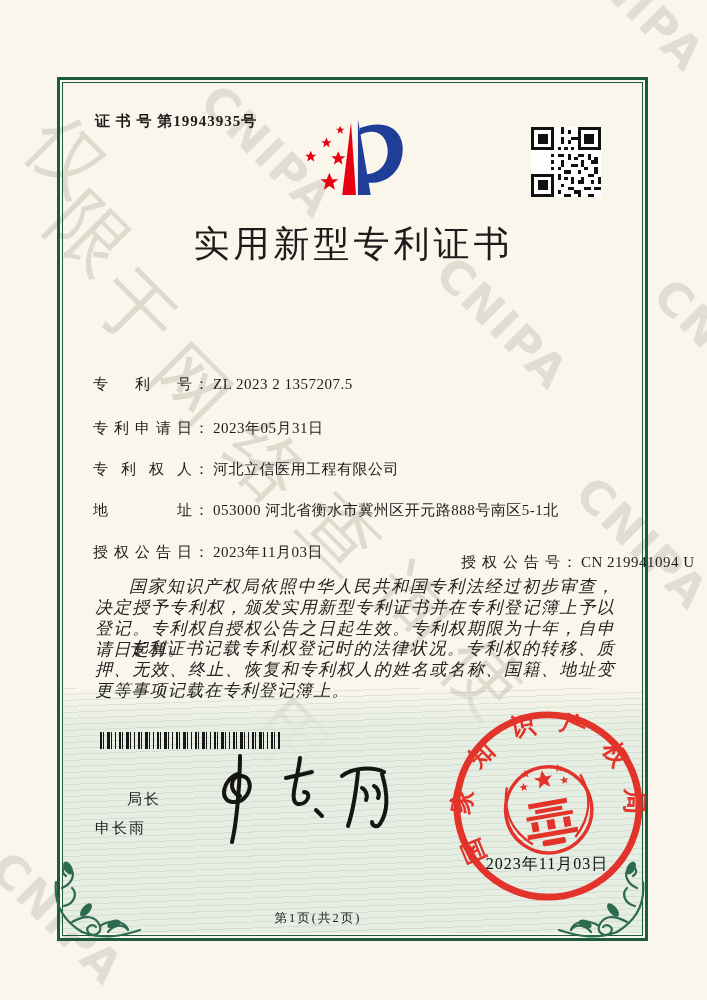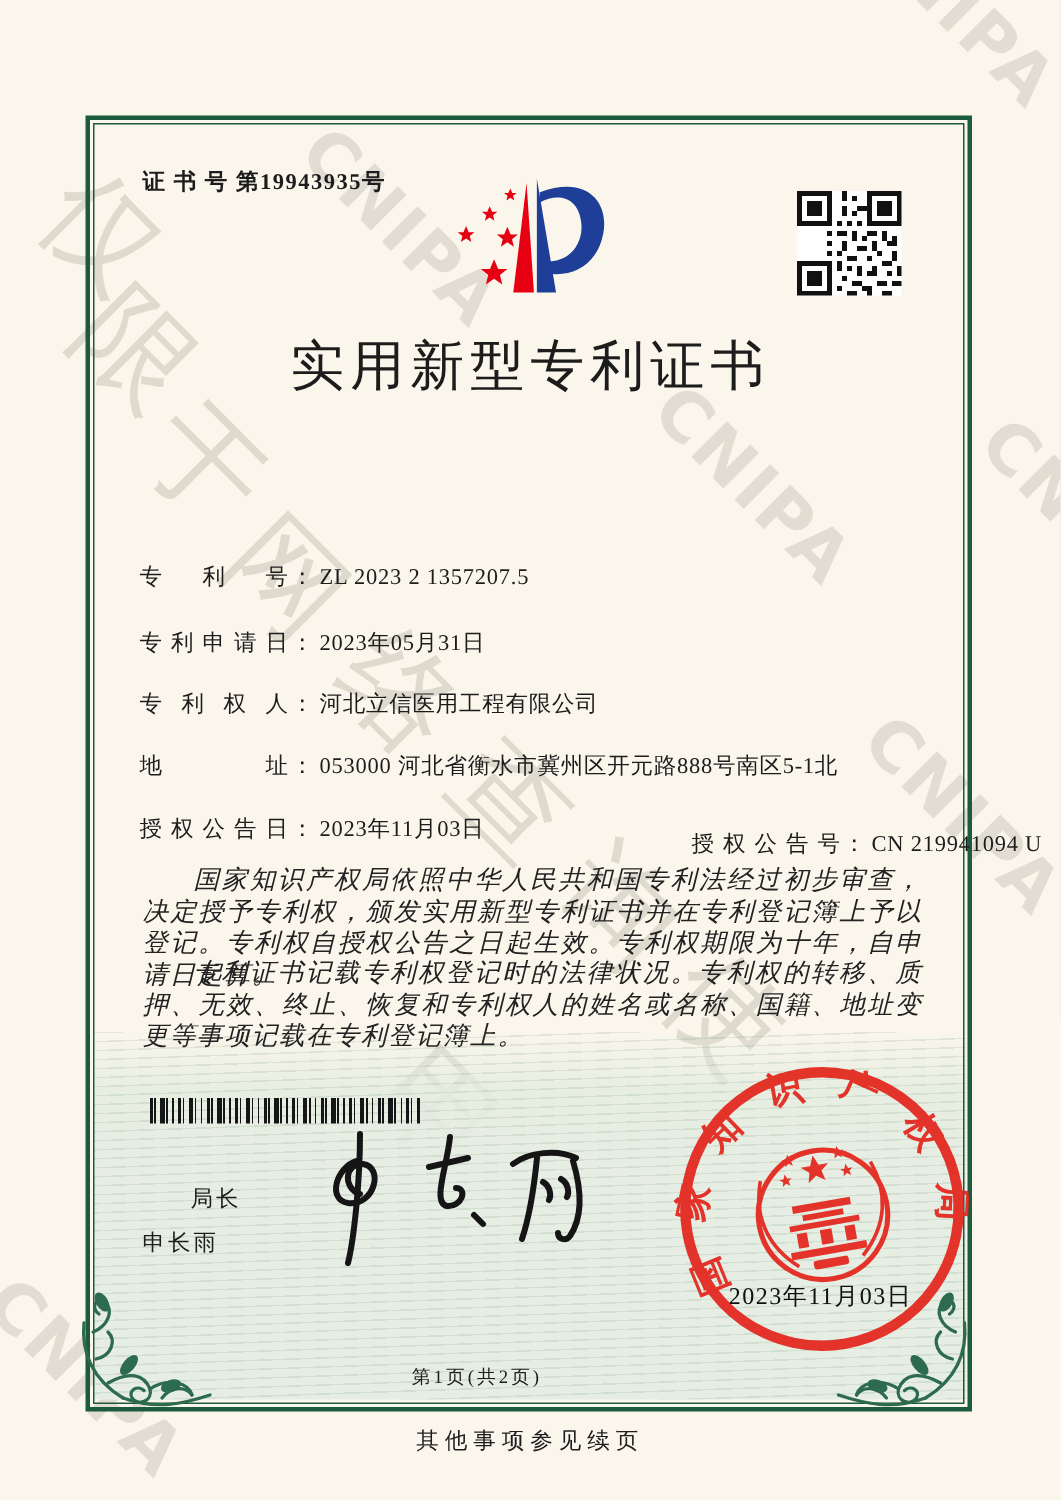--- a/index.html
+++ b/index.html
@@ -259,15 +259,14 @@
         <rect x="96" y="114" width="8" height="10"></rect>
         <rect x="113" y="114" width="7" height="10"></rect>
         <rect x="74" y="126" width="52" height="5"></rect>
         <rect x="88" y="134" width="24" height="6" rx="2"></rect>
       </g>
     </g>
   </svg>
   <div class="seal-date">2023年11月03日</div>
 
   <div class="page-info">第1页(共2页)</div>
-  <div class="footer-note">其他事项参见续页</div>
 
 </div>
 
 </body></html>

